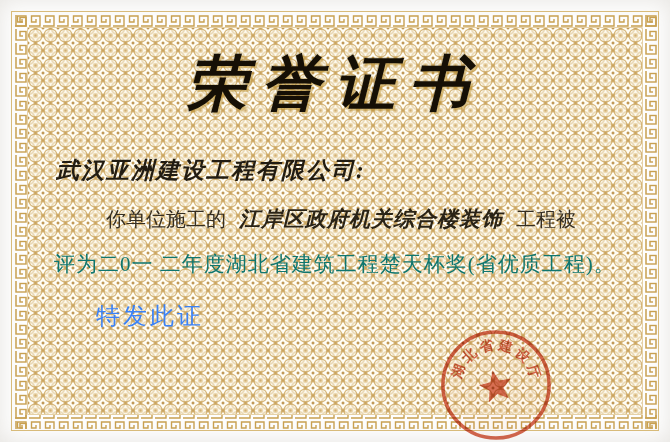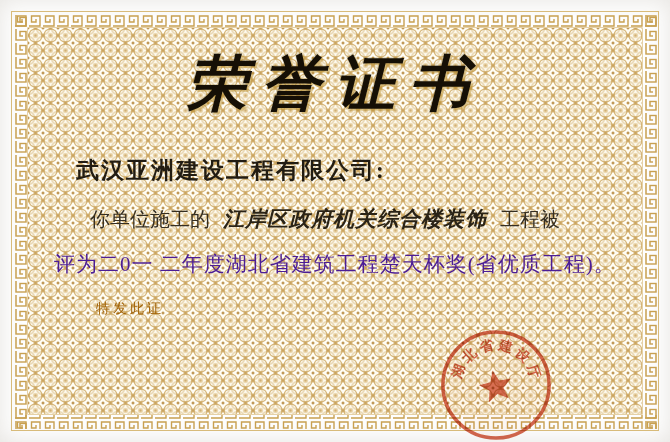--- a/index.html
+++ b/index.html
@@ -28,27 +28,27 @@
   .abs{position:absolute;}
   .title{
     left:0;top:44px;width:670px;text-align:center;
     font-size:60px;font-weight:bold;font-style:italic;
     letter-spacing:14px;color:#150f05;
     text-shadow:2px 2px 1px rgba(186,143,48,.55), -1px -1px 0 rgba(120,90,20,.25);
     white-space:nowrap;
   }
   .recipient{
     left:56px;top:155px;
-    font-size:23px;font-weight:bold;
-    letter-spacing:2px;color:#221c12;white-space:nowrap;margin-left:20px;
+    font-size:23px;font-weight:bold;font-style:italic;
+    letter-spacing:2px;color:#221c12;white-space:nowrap;
   }
-  .line1{left:90px;top:205px;font-size:20px;color:#352e22;white-space:nowrap;text-align:right;}
+  .line1{left:106px;top:205px;font-size:20px;color:#352e22;white-space:nowrap;text-align:right;}
   .project{font-size:21px;font-weight:bold;font-style:italic;color:#2a2316;margin:0 13px;letter-spacing:1px;}
-  .line2{left:54px;top:250px;font-size:21px;letter-spacing:1px;color:#4c1d95;white-space:nowrap;}
-  .closing{left:96px;top:300px;font-size:14px;letter-spacing:3px;color:#a16207;}
+  .line2{left:54px;top:250px;font-size:21px;letter-spacing:1px;color:#0f766e;white-space:nowrap;}
+  .closing{left:96px;top:300px;font-size:24px;letter-spacing:3px;color:#3b82f6;}
   .issuer{left:419px;top:355px;font-size:20px;letter-spacing:9px;color:#2e2517;white-space:nowrap;}
   .date{left:419px;top:385px;font-size:20px;letter-spacing:5px;color:#2e2517;white-space:nowrap;}
   .seal-svg{
     position:absolute;left:437px;top:326px;
     mix-blend-mode:multiply;opacity:.92;
   }
 </style>
 </head>
 <body>
 

